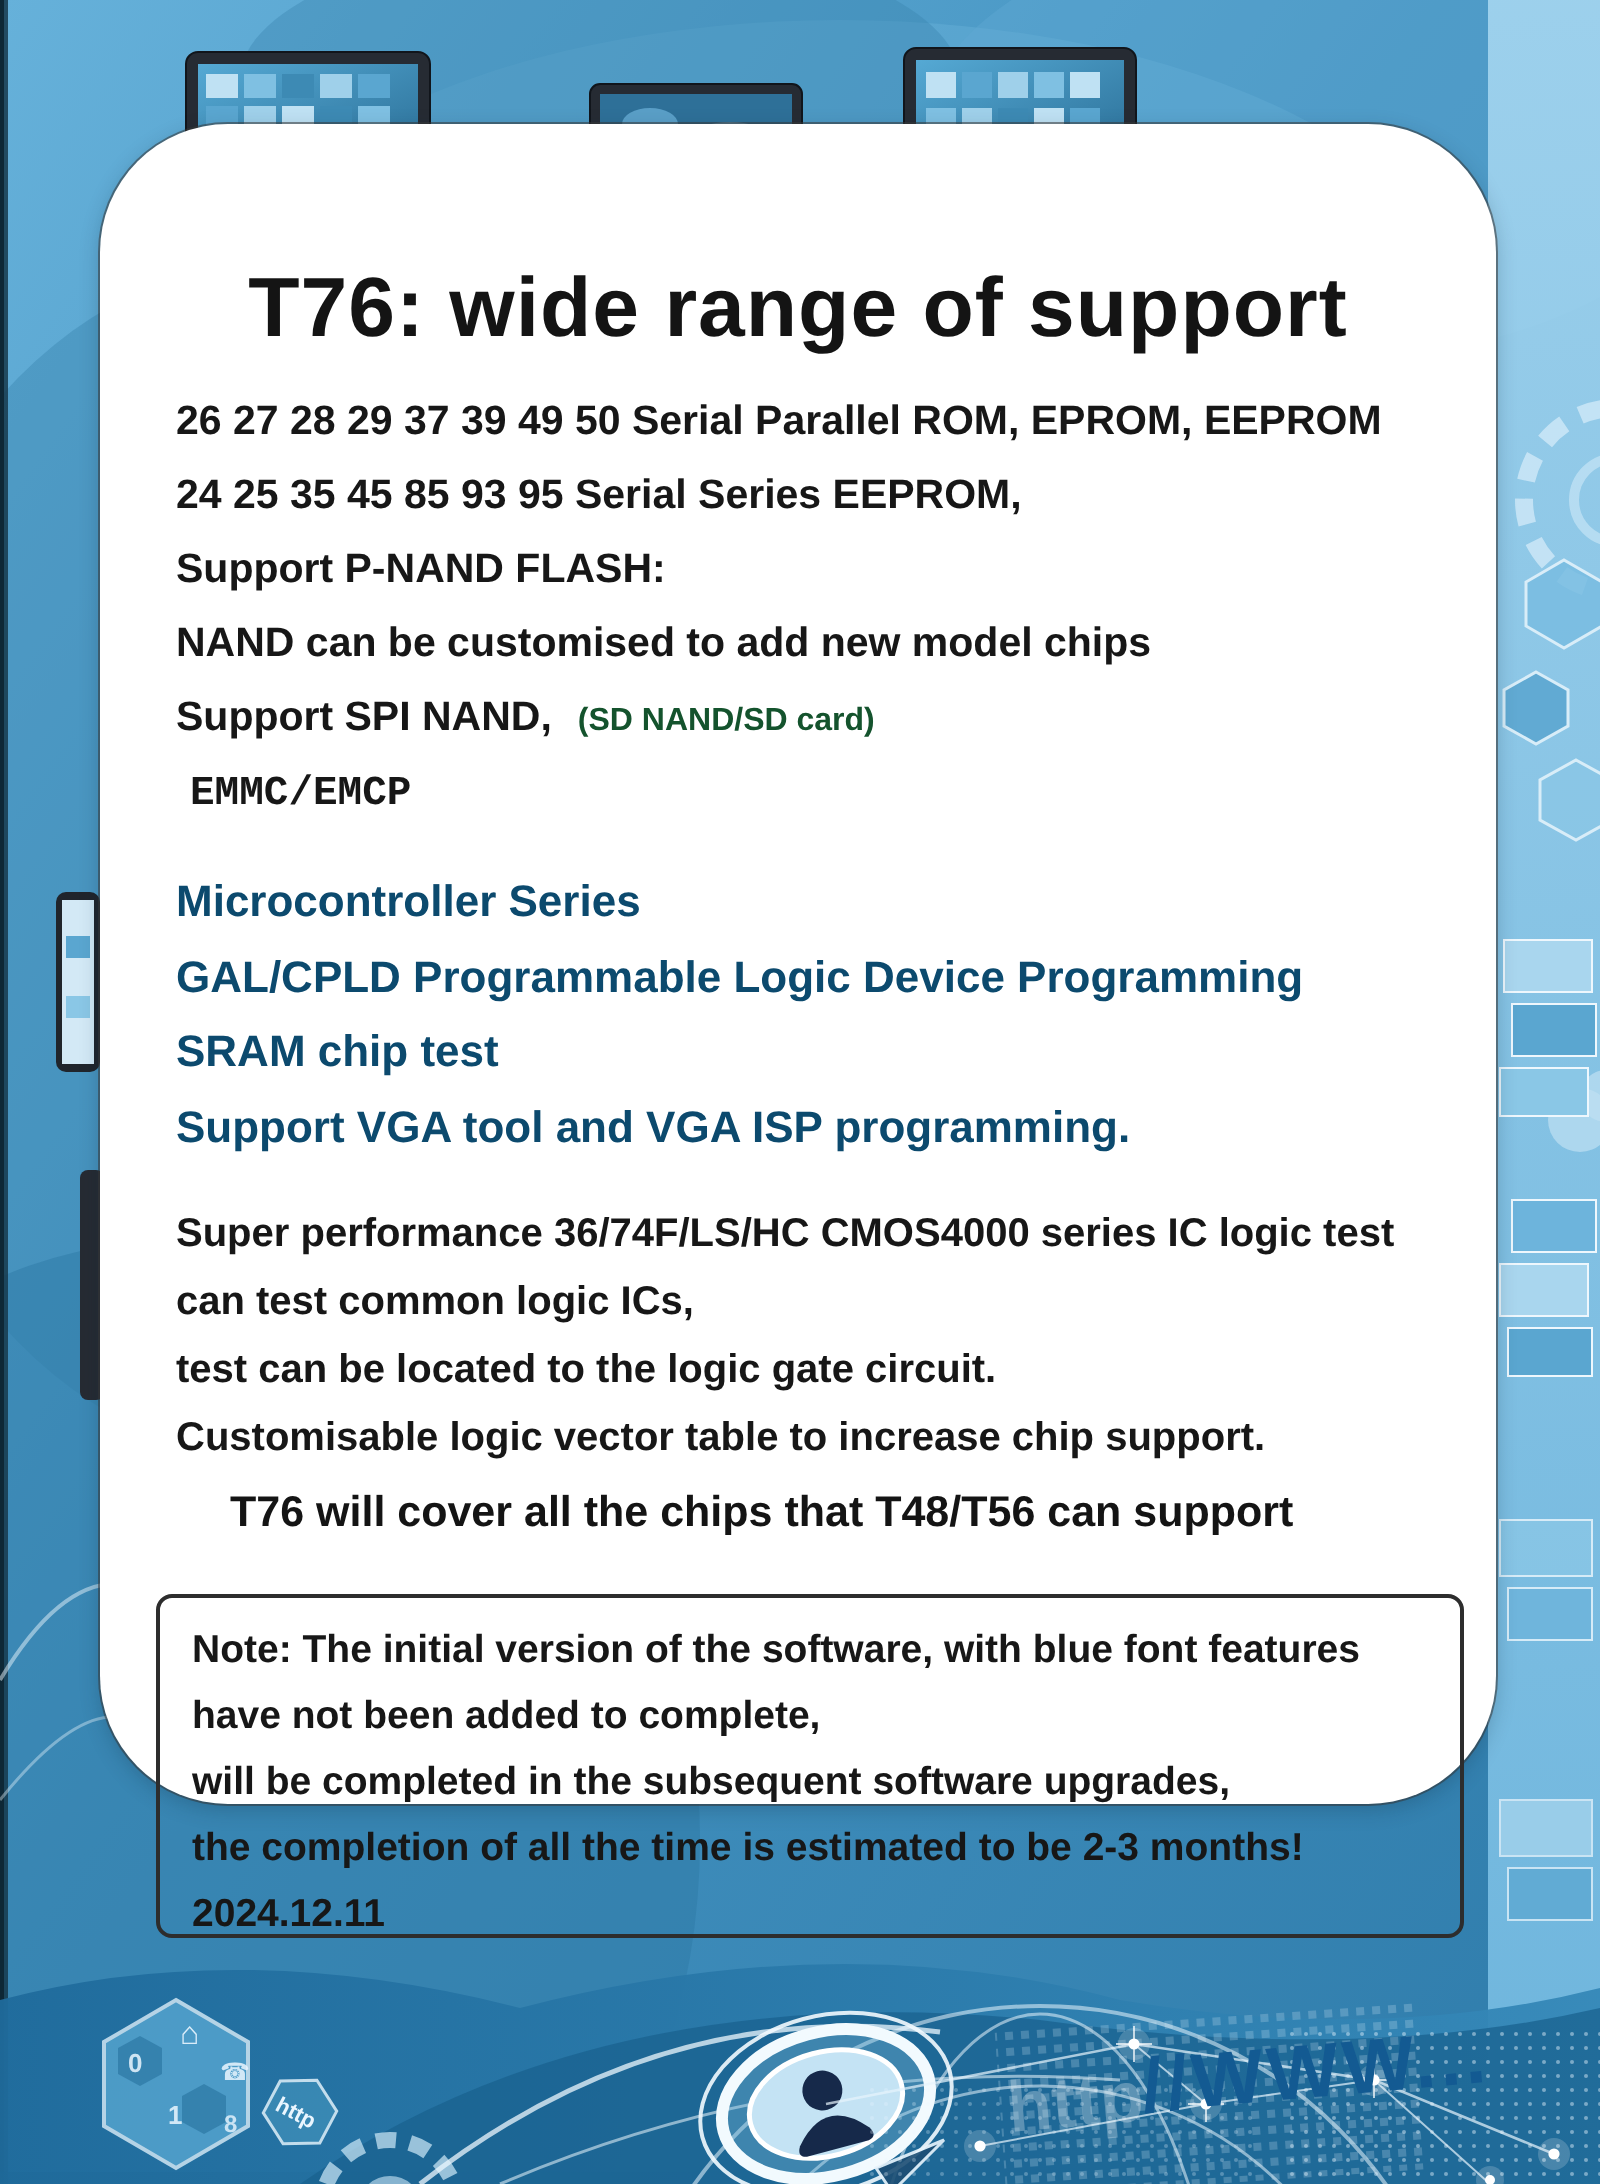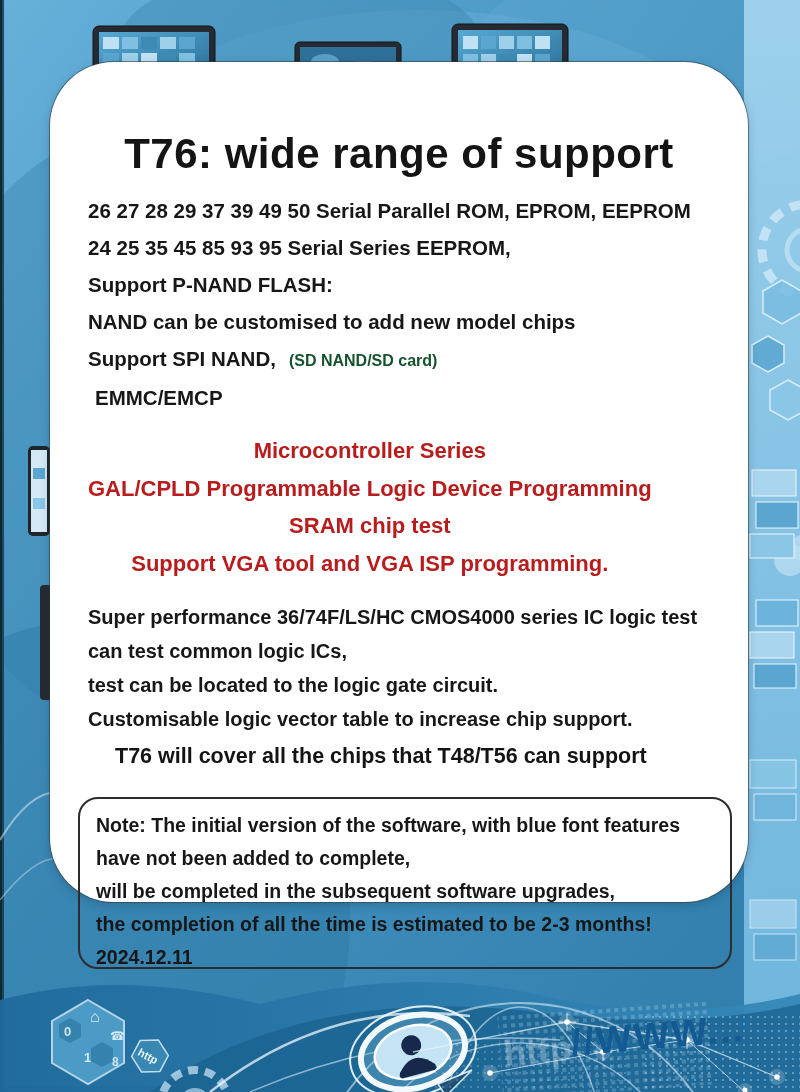--- a/index.html
+++ b/index.html
@@ -15,31 +15,31 @@
     box-shadow:0 0 0 1px rgba(55,55,55,.55), 0 3px 10px rgba(10,40,60,.25);
   }
   .title{
     position:absolute;top:40px;left:0;width:100%;text-align:center;
     font-size:42px;font-weight:bold;color:#141414;letter-spacing:.5px;
     white-space:nowrap;
   }
   .sec{position:absolute;left:38px;white-space:nowrap;color:#171717;font-weight:bold;}
   .sec .ln{display:block;}
   .sec1{top:130px;font-size:20.5px;line-height:37px;}
-  .sec1 .emmc{padding-left:7px;}
+  .sec1 .emmc{padding-left:7px;font-family:Liberation Mono, monospace;}
   .spi-note{font-size:16px;color:#14532d;margin-left:13px;}
-  .sec2{top:370px;font-size:22px;line-height:37.5px;color:#b91c1c;text-align:center;}
+  .sec2{top:370px;font-size:22px;line-height:37.5px;color:#0c4a6e;}
   .sec3{top:538px;font-size:20px;line-height:34px;}
   .coverage{
     position:absolute;top:682px;left:52px;font-size:21.5px;font-weight:bold;
     color:#141414;white-space:nowrap;margin-left:13px;
   }
   .notebox{
     position:absolute;top:735px;left:28px;width:654px;height:172px;
-    box-sizing:border-box;border:2px solid #2d2d2d;border-radius:20px;
+    box-sizing:border-box;border:2px solid #2d2d2d;border-radius:8px;
     padding:10px 16px;font-size:19.5px;font-weight:bold;color:#171717;
     line-height:33px;white-space:nowrap;overflow:hidden;
   }
 </style>
 </head>
 <body>
 
 <div class="stage">
 
   <svg class="bg" viewBox="0 0 800 1092">

